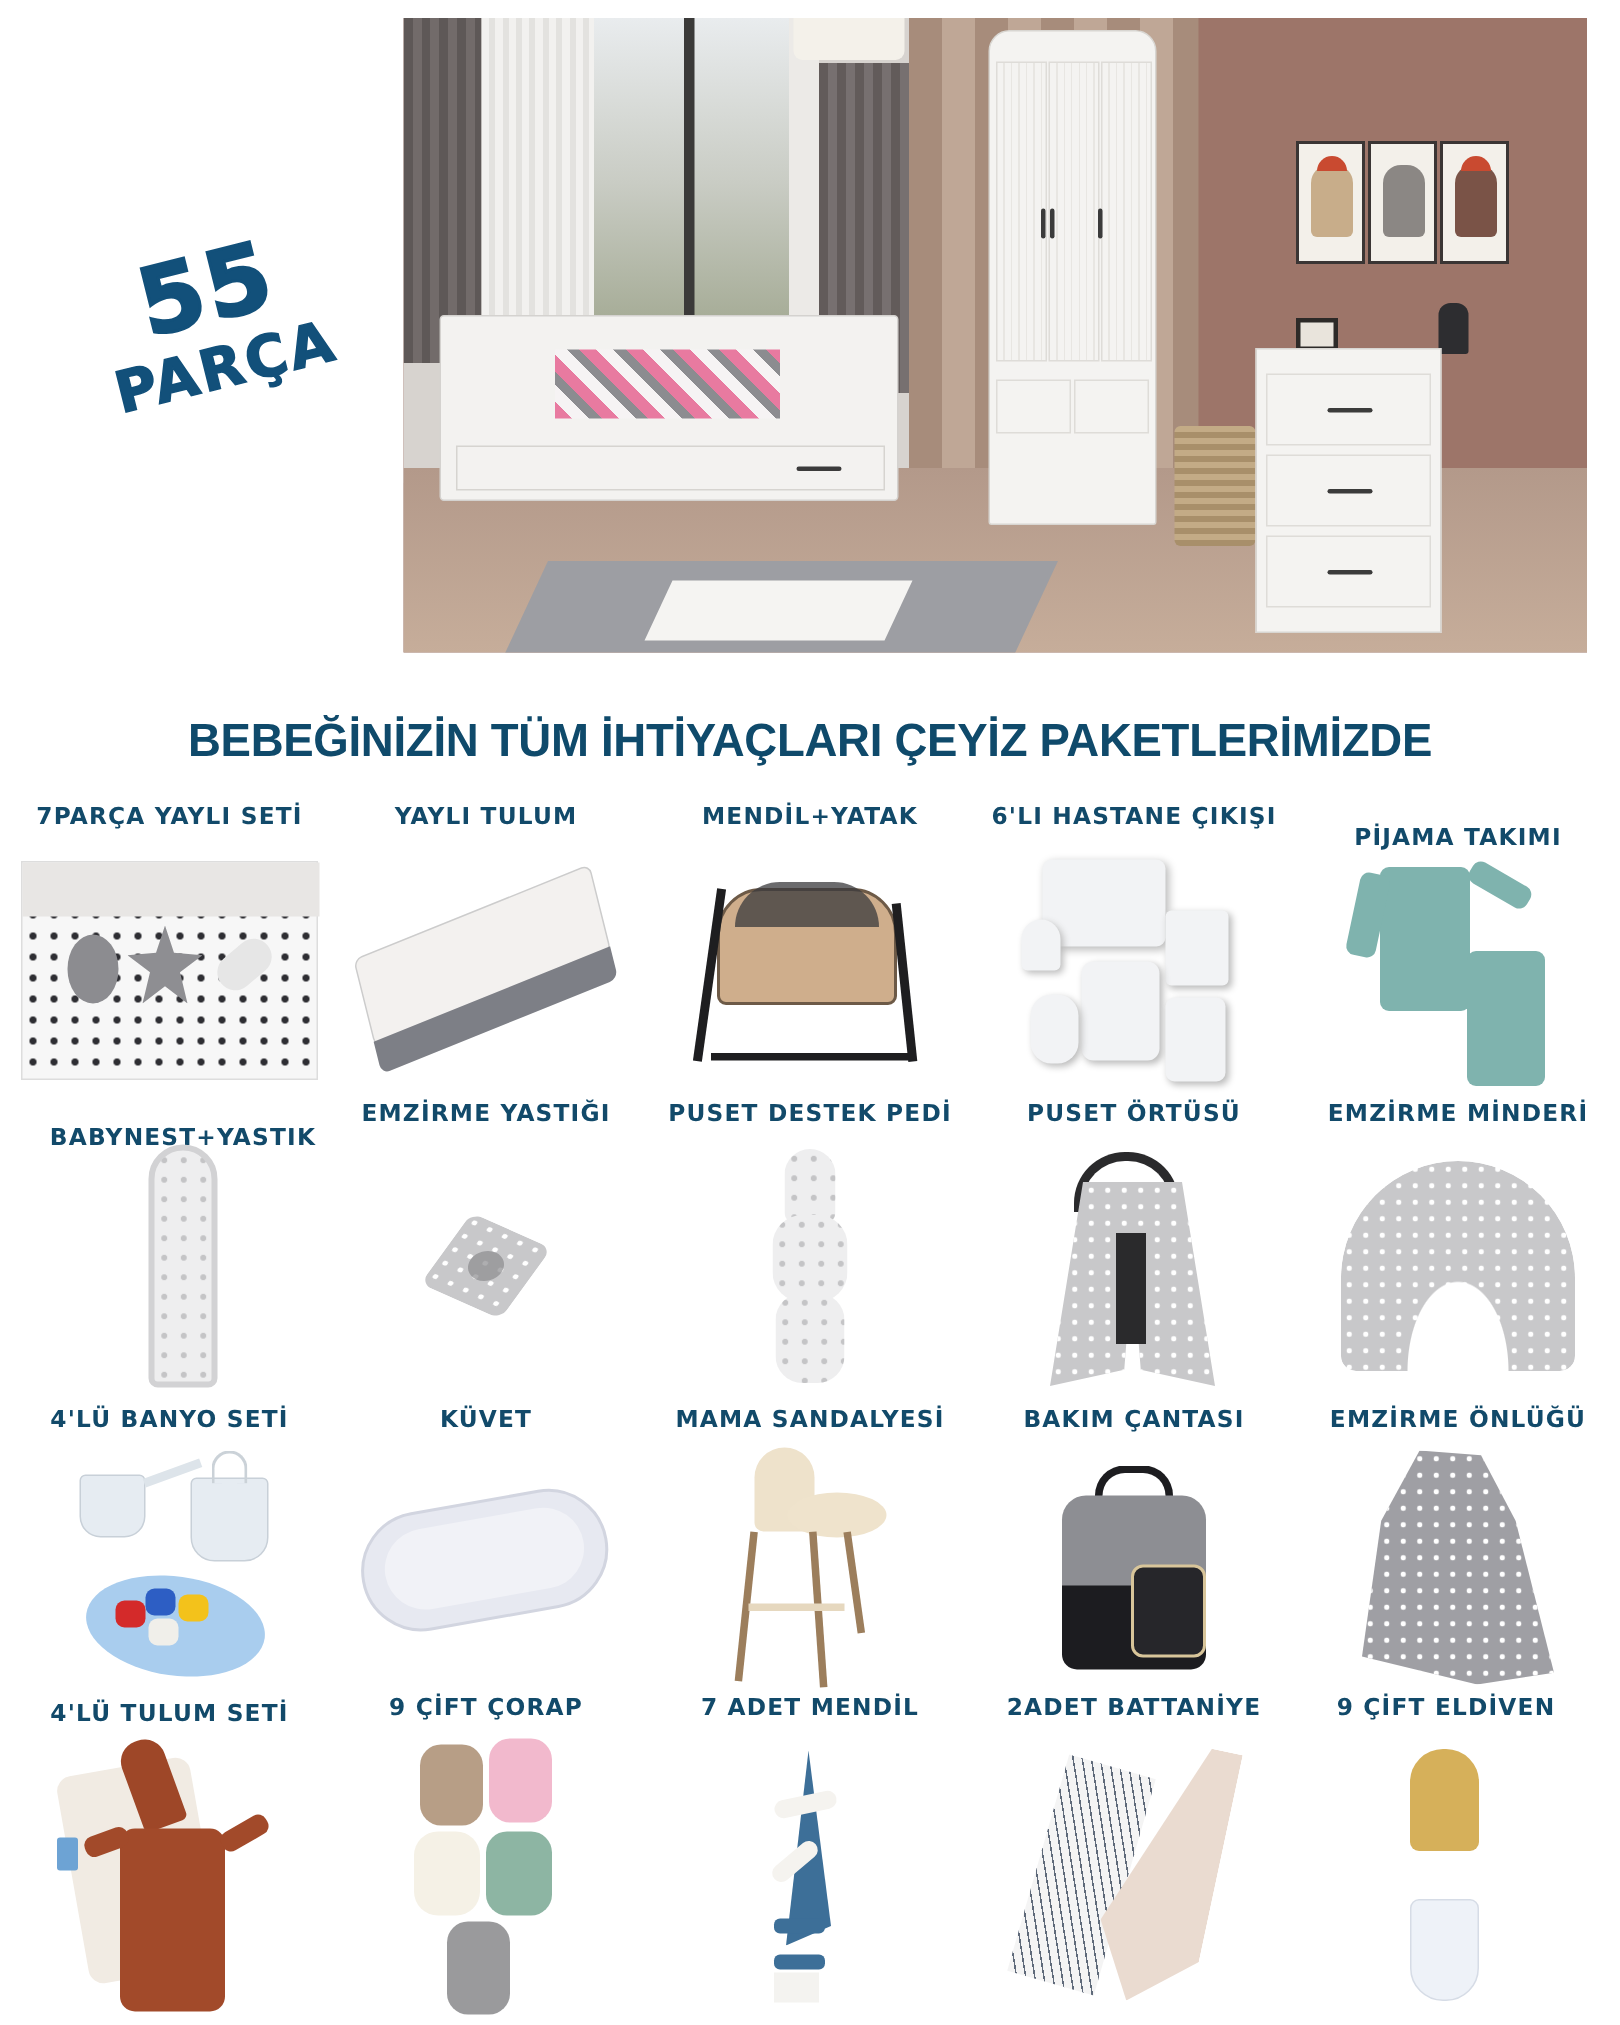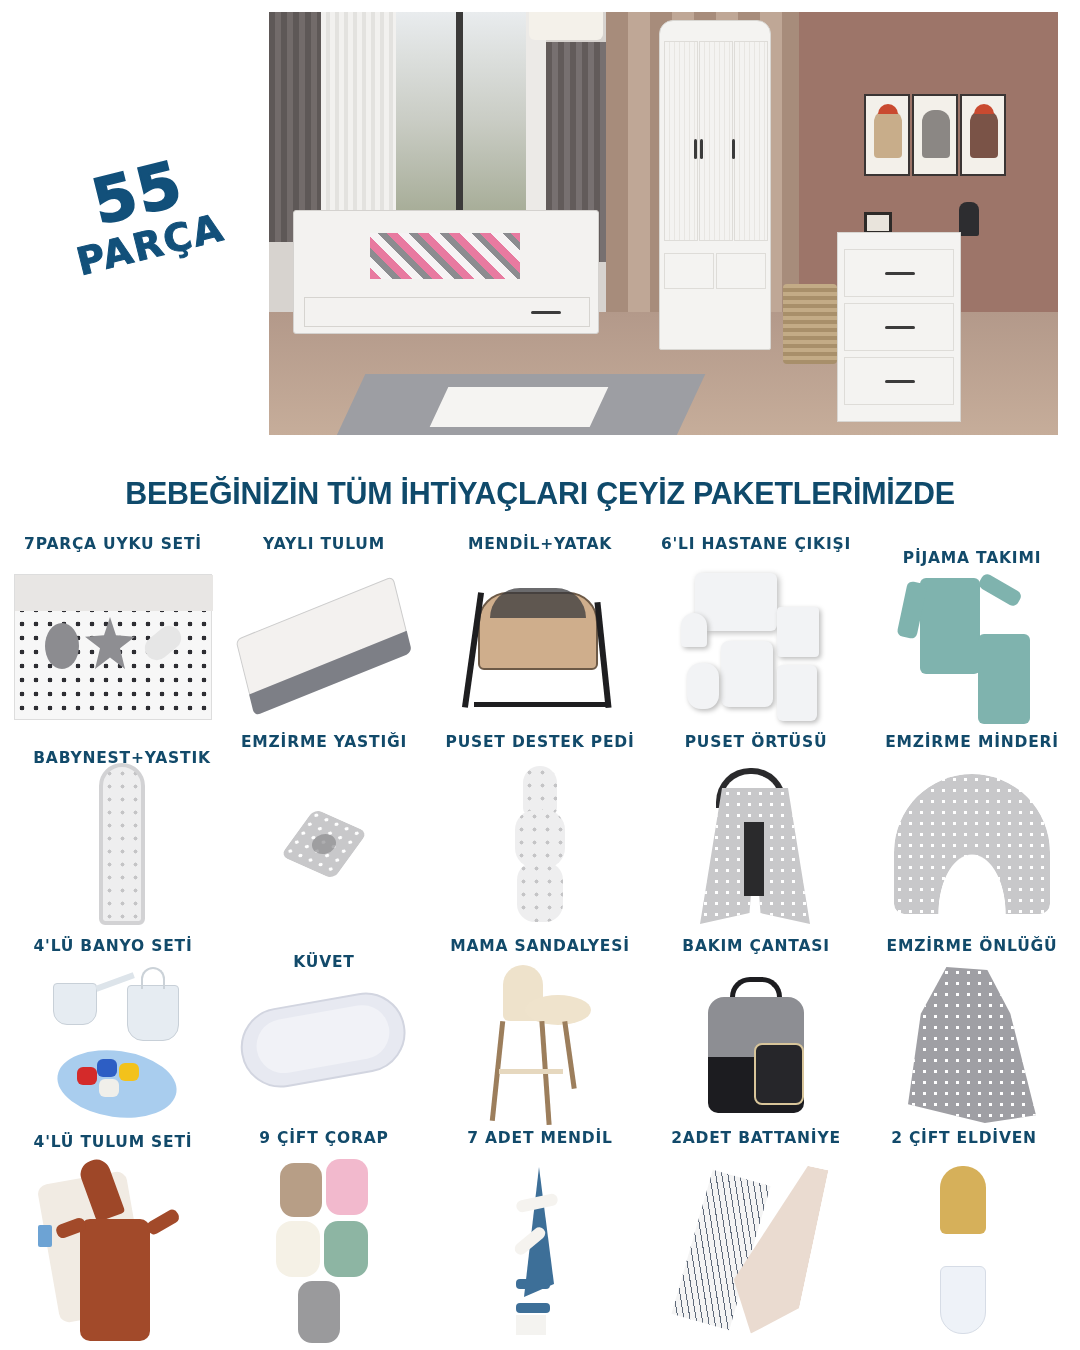--- a/index.html
+++ b/index.html
@@ -124,21 +124,21 @@
         <div class="handle" style="left:40px;top:22px;width:30px"></div>
       </div>
   </div>
 </div>
 
 <div class="headline">BEBEĞİNİZİN TÜM İHTİYAÇLARI ÇEYİZ PAKETLERİMİZDE</div>
 
 <div class="grid">
 
   <div class="cell" style="left:5px;top:535px">
-    <div class="label" style="top:0">7PARÇA UYKU SETİ</div>
+    <div class="label" style="top:0">7PARÇA YAYLI SETİ</div>
     <div class="img" style="top:38px;height:148px">
       <div class="shape stars-d" style="width:198px;height:146px;border:1px solid #ddd">
         <div style="position:absolute;left:0;top:0;width:198px;height:36px;background:#e8e6e4"></div>
         <div style="position:absolute;left:30px;top:48px;width:34px;height:46px;border-radius:50%;background:#8c8c90"></div>
         <div style="position:absolute;left:70px;top:42px;width:50px;height:52px;background:#8e8e92;clip-path:polygon(50% 0,62% 35%,100% 38%,70% 60%,80% 100%,50% 78%,20% 100%,30% 60%,0 38%,38% 35%)"></div>
         <div style="position:absolute;left:128px;top:56px;width:40px;height:24px;border-radius:12px;background:#e6e6e6;transform:rotate(-40deg)"></div>
       </div>
     </div>
   </div>
 
@@ -249,21 +249,21 @@
         <div style="position:absolute;left:14px;top:86px;width:120px;height:66px;background:#a9cdee;border-radius:50%;transform:rotate(8deg)"></div>
         <div style="position:absolute;left:34px;top:102px;width:20px;height:18px;background:#d42a2a;border-radius:6px"></div>
         <div style="position:absolute;left:54px;top:94px;width:20px;height:18px;background:#2d5ec4;border-radius:6px"></div>
         <div style="position:absolute;left:76px;top:98px;width:20px;height:18px;background:#f3c21b;border-radius:6px"></div>
         <div style="position:absolute;left:56px;top:114px;width:20px;height:18px;background:#f0efea;border-radius:6px"></div>
       </div>
     </div>
   </div>
 
   <div class="cell" style="left:216px;top:937px">
-    <div class="label" style="top:16px">KÜVET</div>
+    <div class="label" style="top:0">KÜVET</div>
     <div class="img" style="top:28px;height:160px">
       <div class="shape" style="width:166px;height:90px;transform:rotate(-10deg)">
         <div style="position:absolute;left:0;top:0;width:166px;height:80px;background:#e7e9f1;border:2px solid #d2d5e0;border-radius:44px"></div>
         <div style="position:absolute;left:16px;top:12px;width:134px;height:54px;background:#f1f2f7;border-radius:34px"></div>
       </div>
     </div>
   </div>
 
   <div class="cell" style="left:432px;top:937px">
     <div class="label" style="top:0">MAMA SANDALYESİ</div>
@@ -343,21 +343,21 @@
     <div class="label" style="top:0">2ADET BATTANİYE</div>
     <div class="img" style="top:28px;height:190px">
       <div class="shape" style="width:150px;height:190px">
         <div style="position:absolute;left:10px;top:18px;width:60px;height:150px;background:repeating-linear-gradient(65deg,#f4f4f4 0 5px,#5f6a7a 5px 6px);transform:rotate(16deg)"></div>
         <div style="position:absolute;left:60px;top:4px;width:70px;height:176px;background:#eadbd0;transform:rotate(12deg);clip-path:polygon(70% 0,100% 0,100% 80%,40% 100%,0 72%)"></div>
       </div>
     </div>
   </div>
 
   <div class="cell" style="left:856px;top:1129px">
-    <div class="label" style="top:0">2 ÇİFT  ELDİVEN</div>
+    <div class="label" style="top:0">9 ÇİFT  ELDİVEN</div>
     <div class="img" style="top:28px;height:190px">
       <div class="shape" style="width:60px;height:180px">
         <div style="position:absolute;left:6px;top:4px;width:46px;height:68px;background:#d6b05a;border-radius:22px 22px 6px 6px"></div>
         <div style="position:absolute;left:6px;top:104px;width:46px;height:68px;background:#eef2f8;border:1px solid #d6dce6;border-radius:6px 6px 22px 22px"></div>
       </div>
     </div>
   </div>
 
 </div>
 

